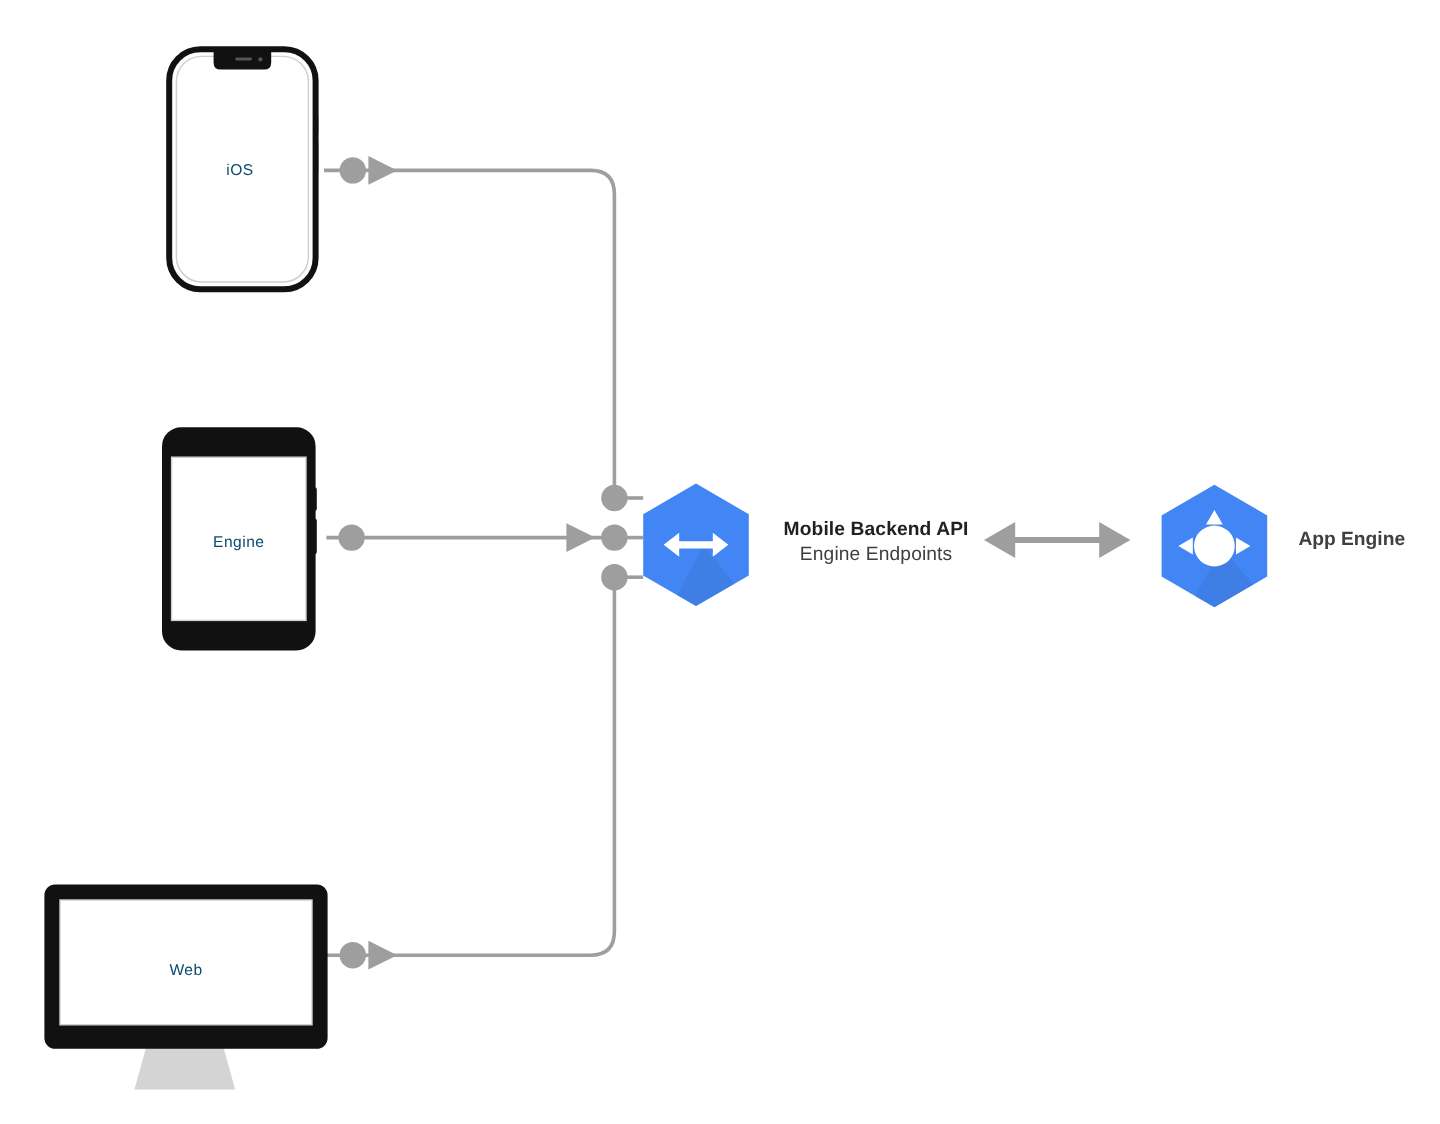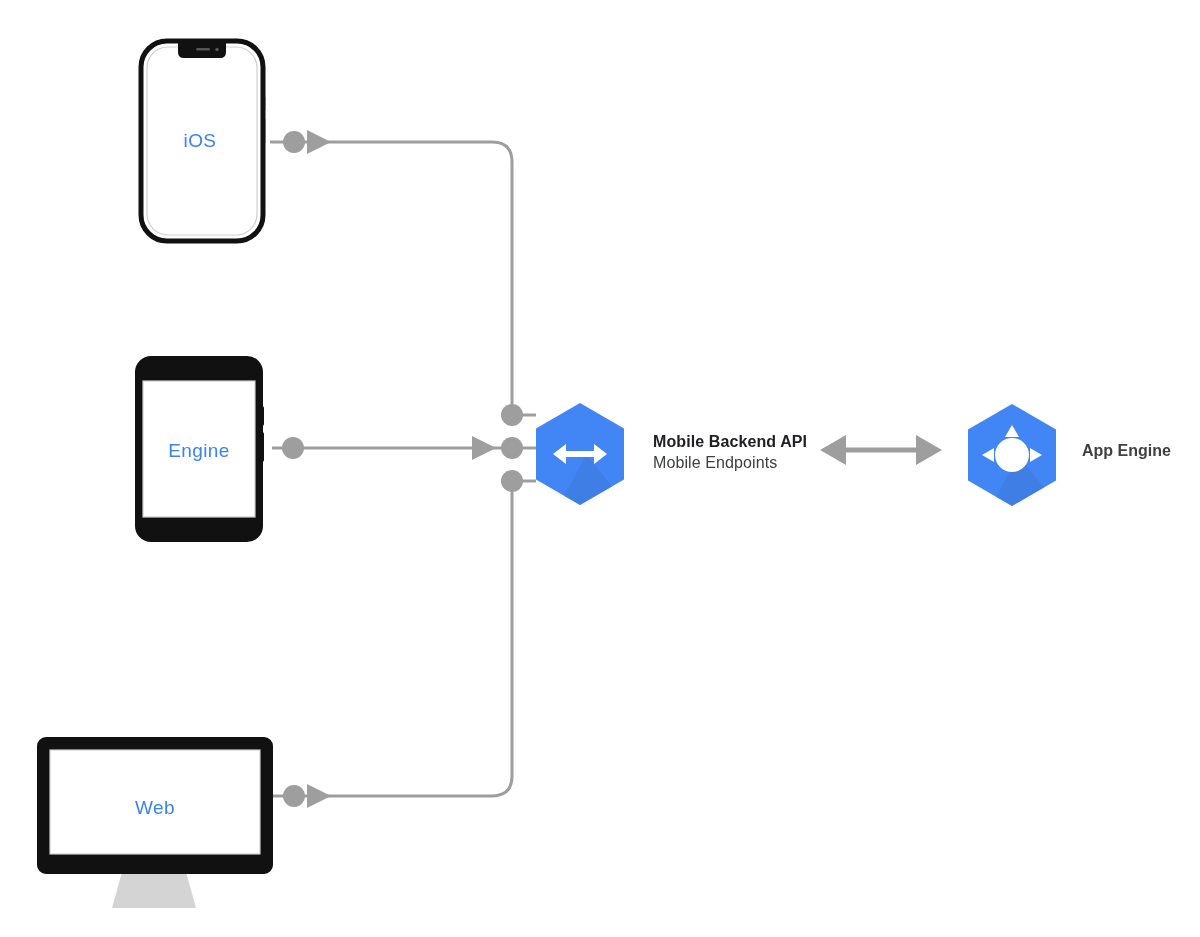--- a/index.html
+++ b/index.html
@@ -23,24 +23,25 @@
     position: absolute;
     top: 0;
     left: 0;
     width: 1200px;
     height: 937px;
   }
   .node-label {
     position: absolute;
     font-family: "Liberation Sans", sans-serif;
     white-space: nowrap;
+    text-align: center;
   }
   .device-caption {
-    font-size: 19px;
-    color: #3b82f6;
+    font-size: 13px;
+    color: #0c4a6e;
     letter-spacing: 0.4px;
     text-align: right;
     transform: translate(-50%, -50%);
   }
   .service-label {
     font-size: 16px;
     line-height: 21px;
     color: #3c4043;
   }
   .service-label .line-primary {
@@ -180,18 +181,18 @@
   </svg>
 
   <div class="node-label device-caption" style="left:200px; top:141px;">iOS</div>
 
   <div class="node-label device-caption" style="left:199px; top:451px;">Engine</div>
 
   <div class="node-label device-caption" style="left:155px; top:808px;">Web</div>
 
   <div class="node-label service-label stacked" style="left:653px; top:452px;">
     <span class="line-primary">Mobile Backend API</span>
-    <span class="line-secondary">Mobile Endpoints</span>
+    <span class="line-secondary">Engine Endpoints</span>
   </div>
 
   <div class="node-label service-label single" style="left:1082px; top:450px;">App Engine</div>
 
 </div>
 
 </body></html>

